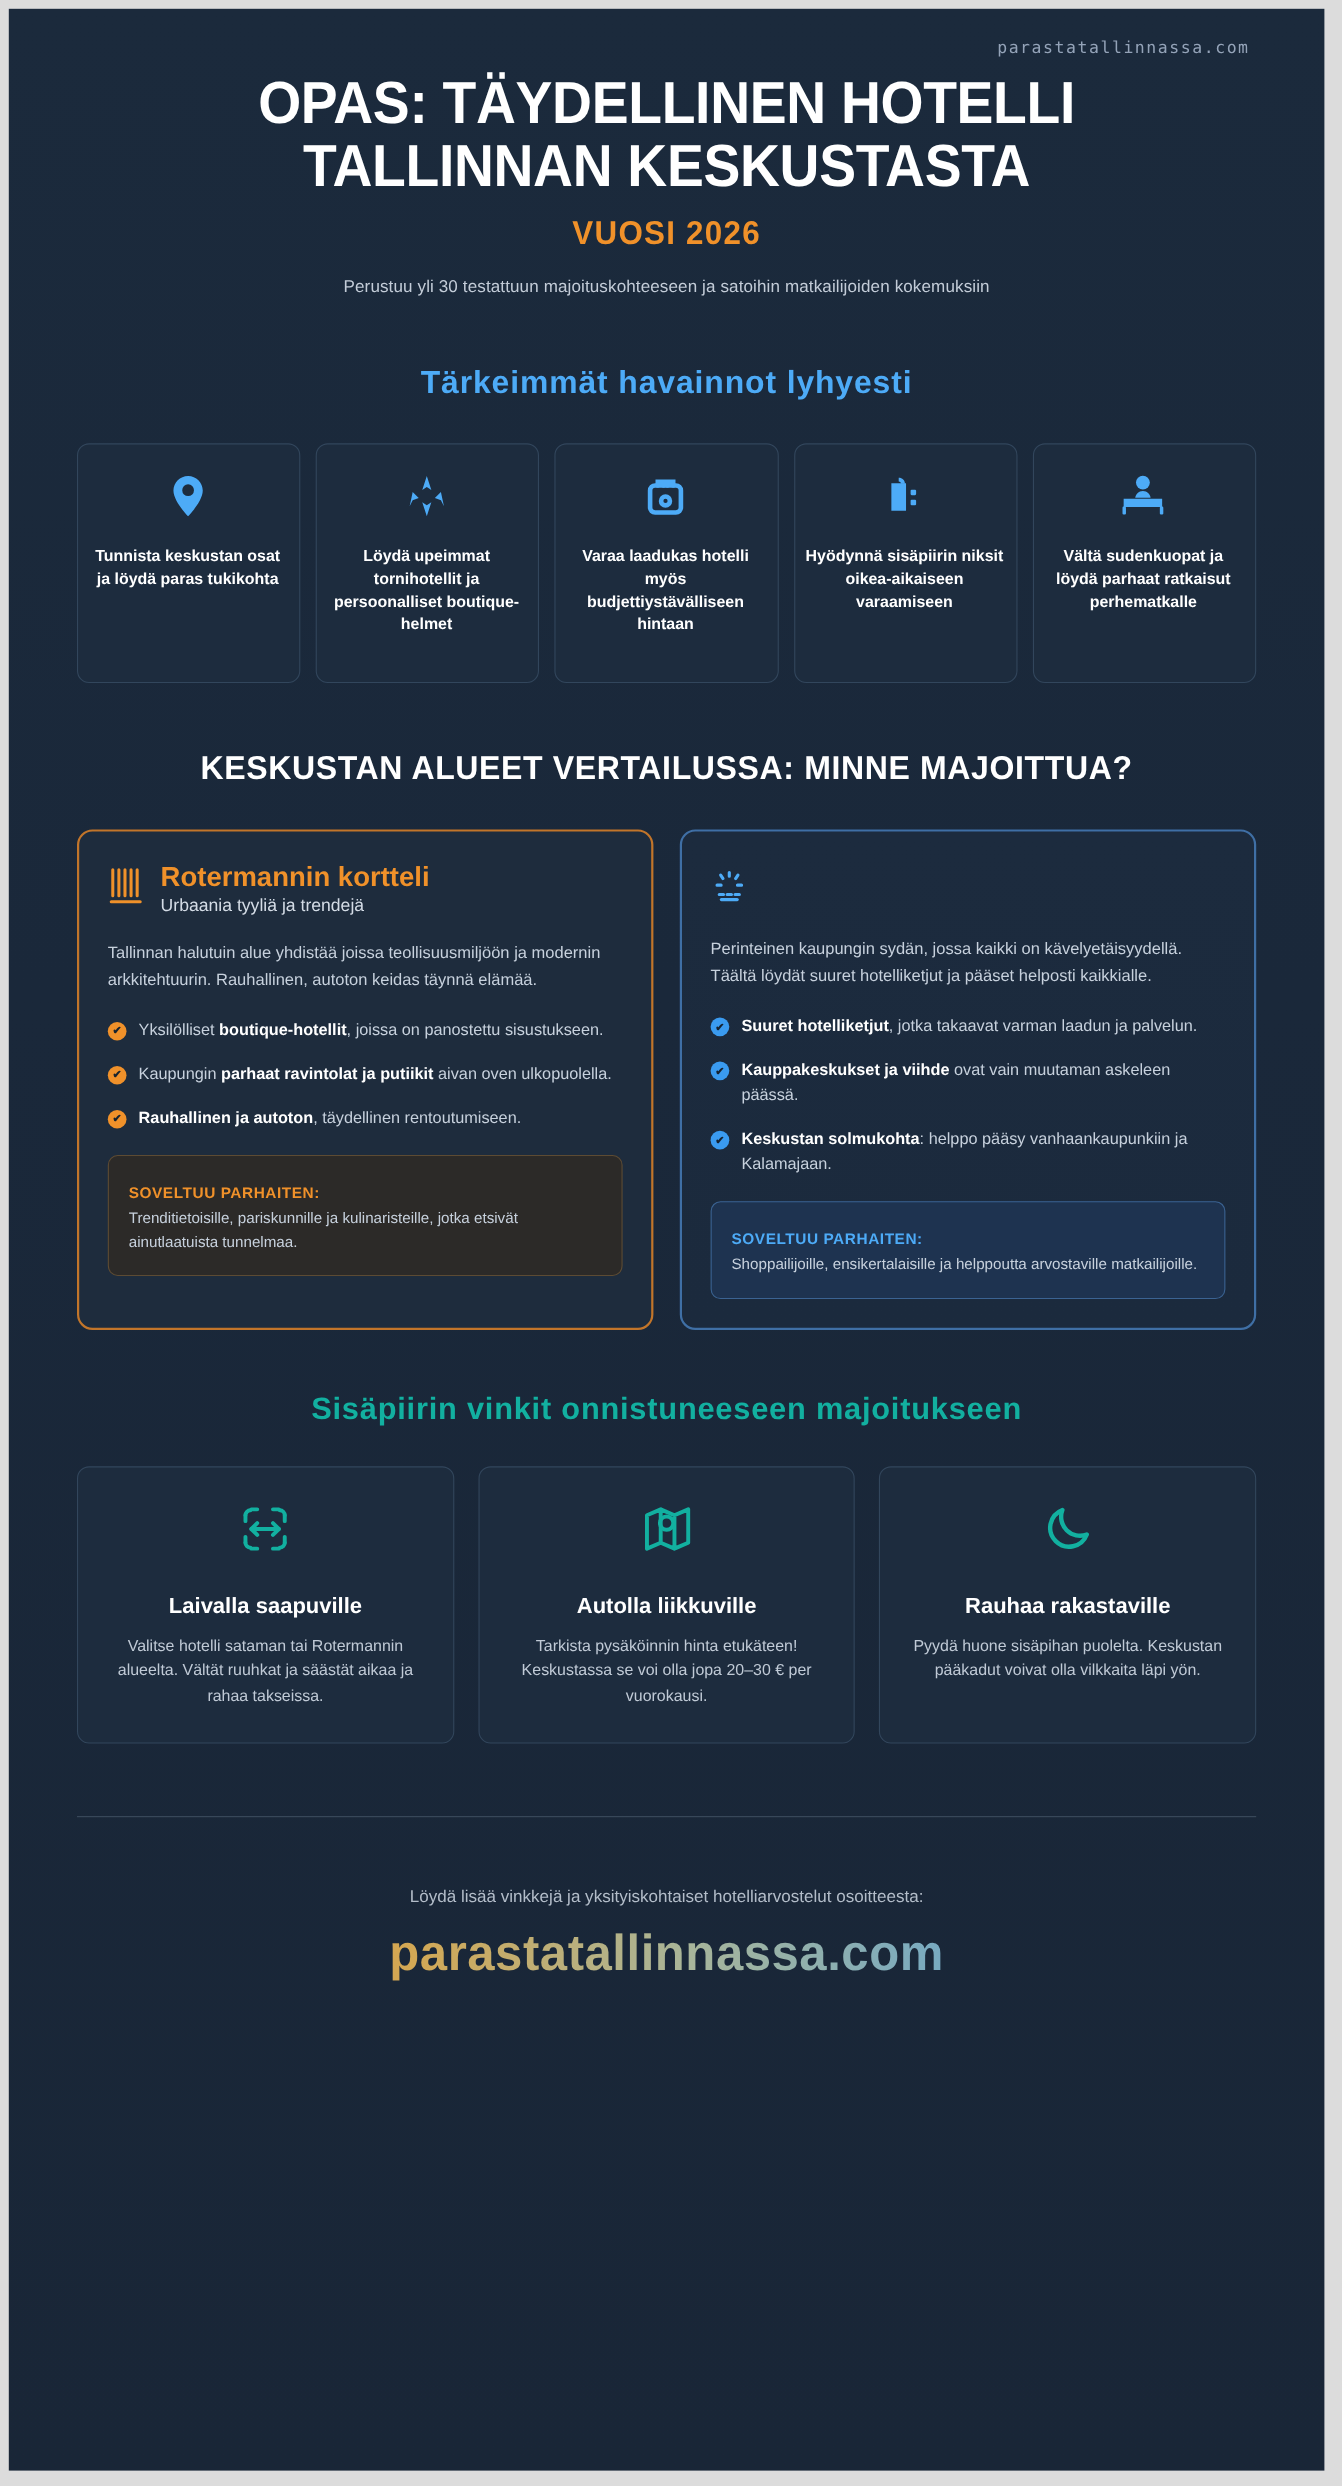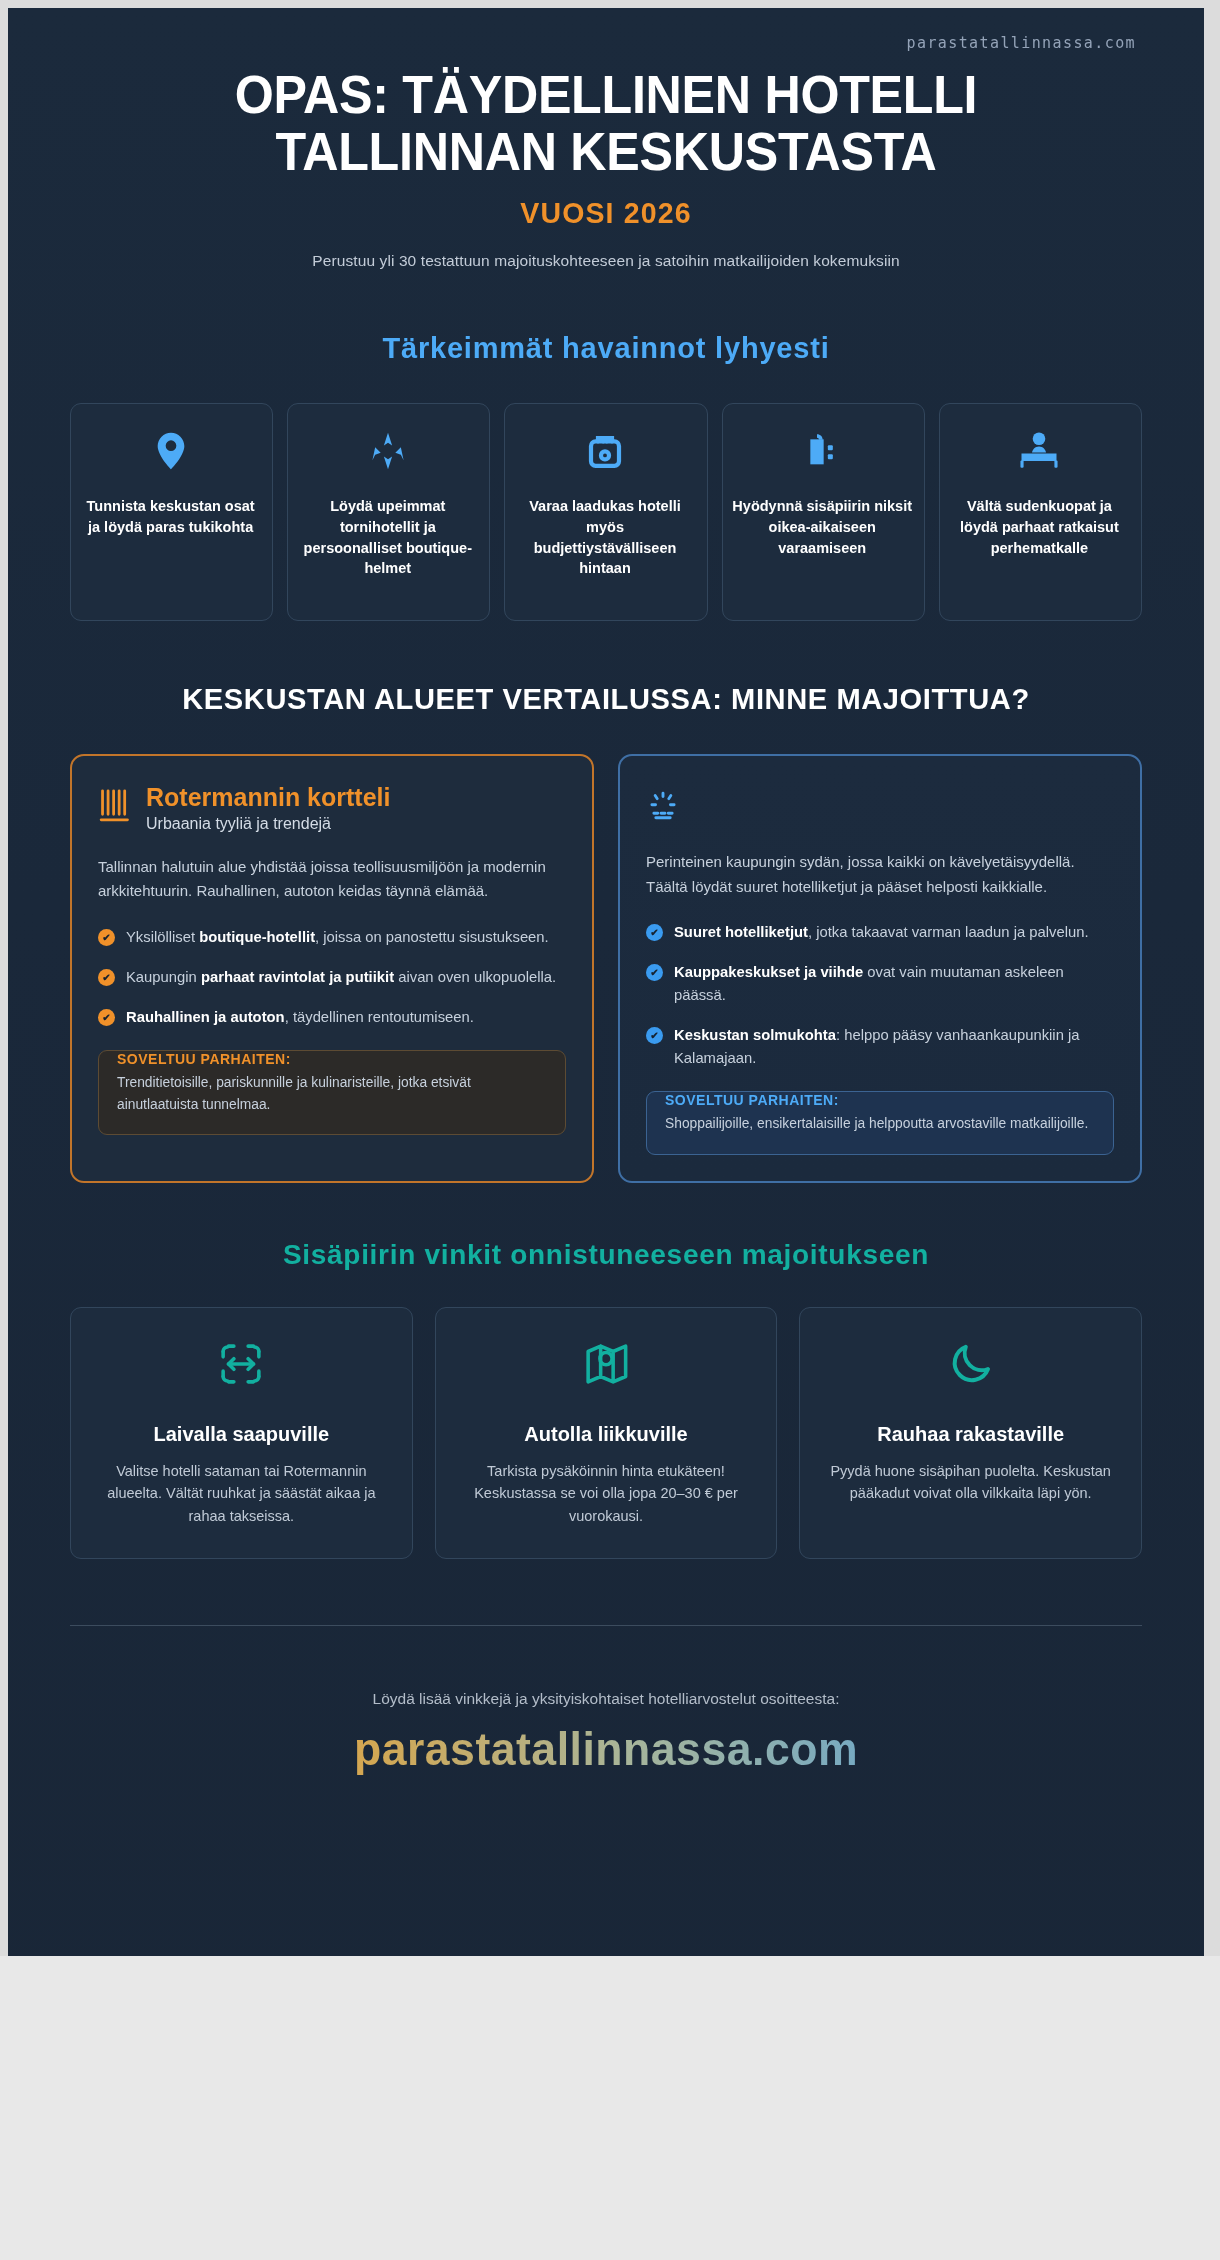--- a/index.html
+++ b/index.html
@@ -7,21 +7,21 @@
   html, body {
     width: 1220px;
     height: 2260px;
     background: #e8e8e8;
     font-family: "Liberation Sans", sans-serif;
   }
 
   #page {
     position: relative;
     width: 1220px;
-    height: 1956px;
+    height: 2260px;
     background: #dcdcdc;
     overflow: hidden;
   }
 
   .canvas {
     position: absolute;
     left: 8px;
     top: 8px;
     width: 1196px;
     height: 2238px;
@@ -178,21 +178,21 @@
     border-radius: 50%;
     margin-top: 3px;
     display: flex; align-items: center; justify-content: center;
     font-size: 10px; color: #16222f; font-weight: bold;
   }
   .chk.or { background: #f0912a; }
   .chk.bl { background: #3a9bf0; }
   .cmp-li-text { color: #c7d1dd; font-size: 14.8px; line-height: 1.56; }
   .cmp-li-text b { color: #ffffff; }
 
-  .best-box { border-radius: 9px; padding: 0 18px 18px 18px; margin-top: 21px; }
+  .best-box { border-radius: 9px; padding: 25px 18px 18px 18px; margin-top: 21px; }
   .best-or { background: #2c2a28; border: 1px solid #5d4b33; }
   .best-bl { background: #1e3350; border: 1px solid #3b6392; }
   .best-label { font-size: 14px; font-weight: bold; letter-spacing: 0.5px; }
   .best-label.or { color: #f0912a; }
   .best-label.bl { color: #4dabf7; }
   .best-text { color: #c7d1dd; font-size: 13.8px; line-height: 1.6; margin-top: 5px; }
 
   
   .tips { display: flex; gap: 22px; margin-top: 36px; }
   .tip-card {

